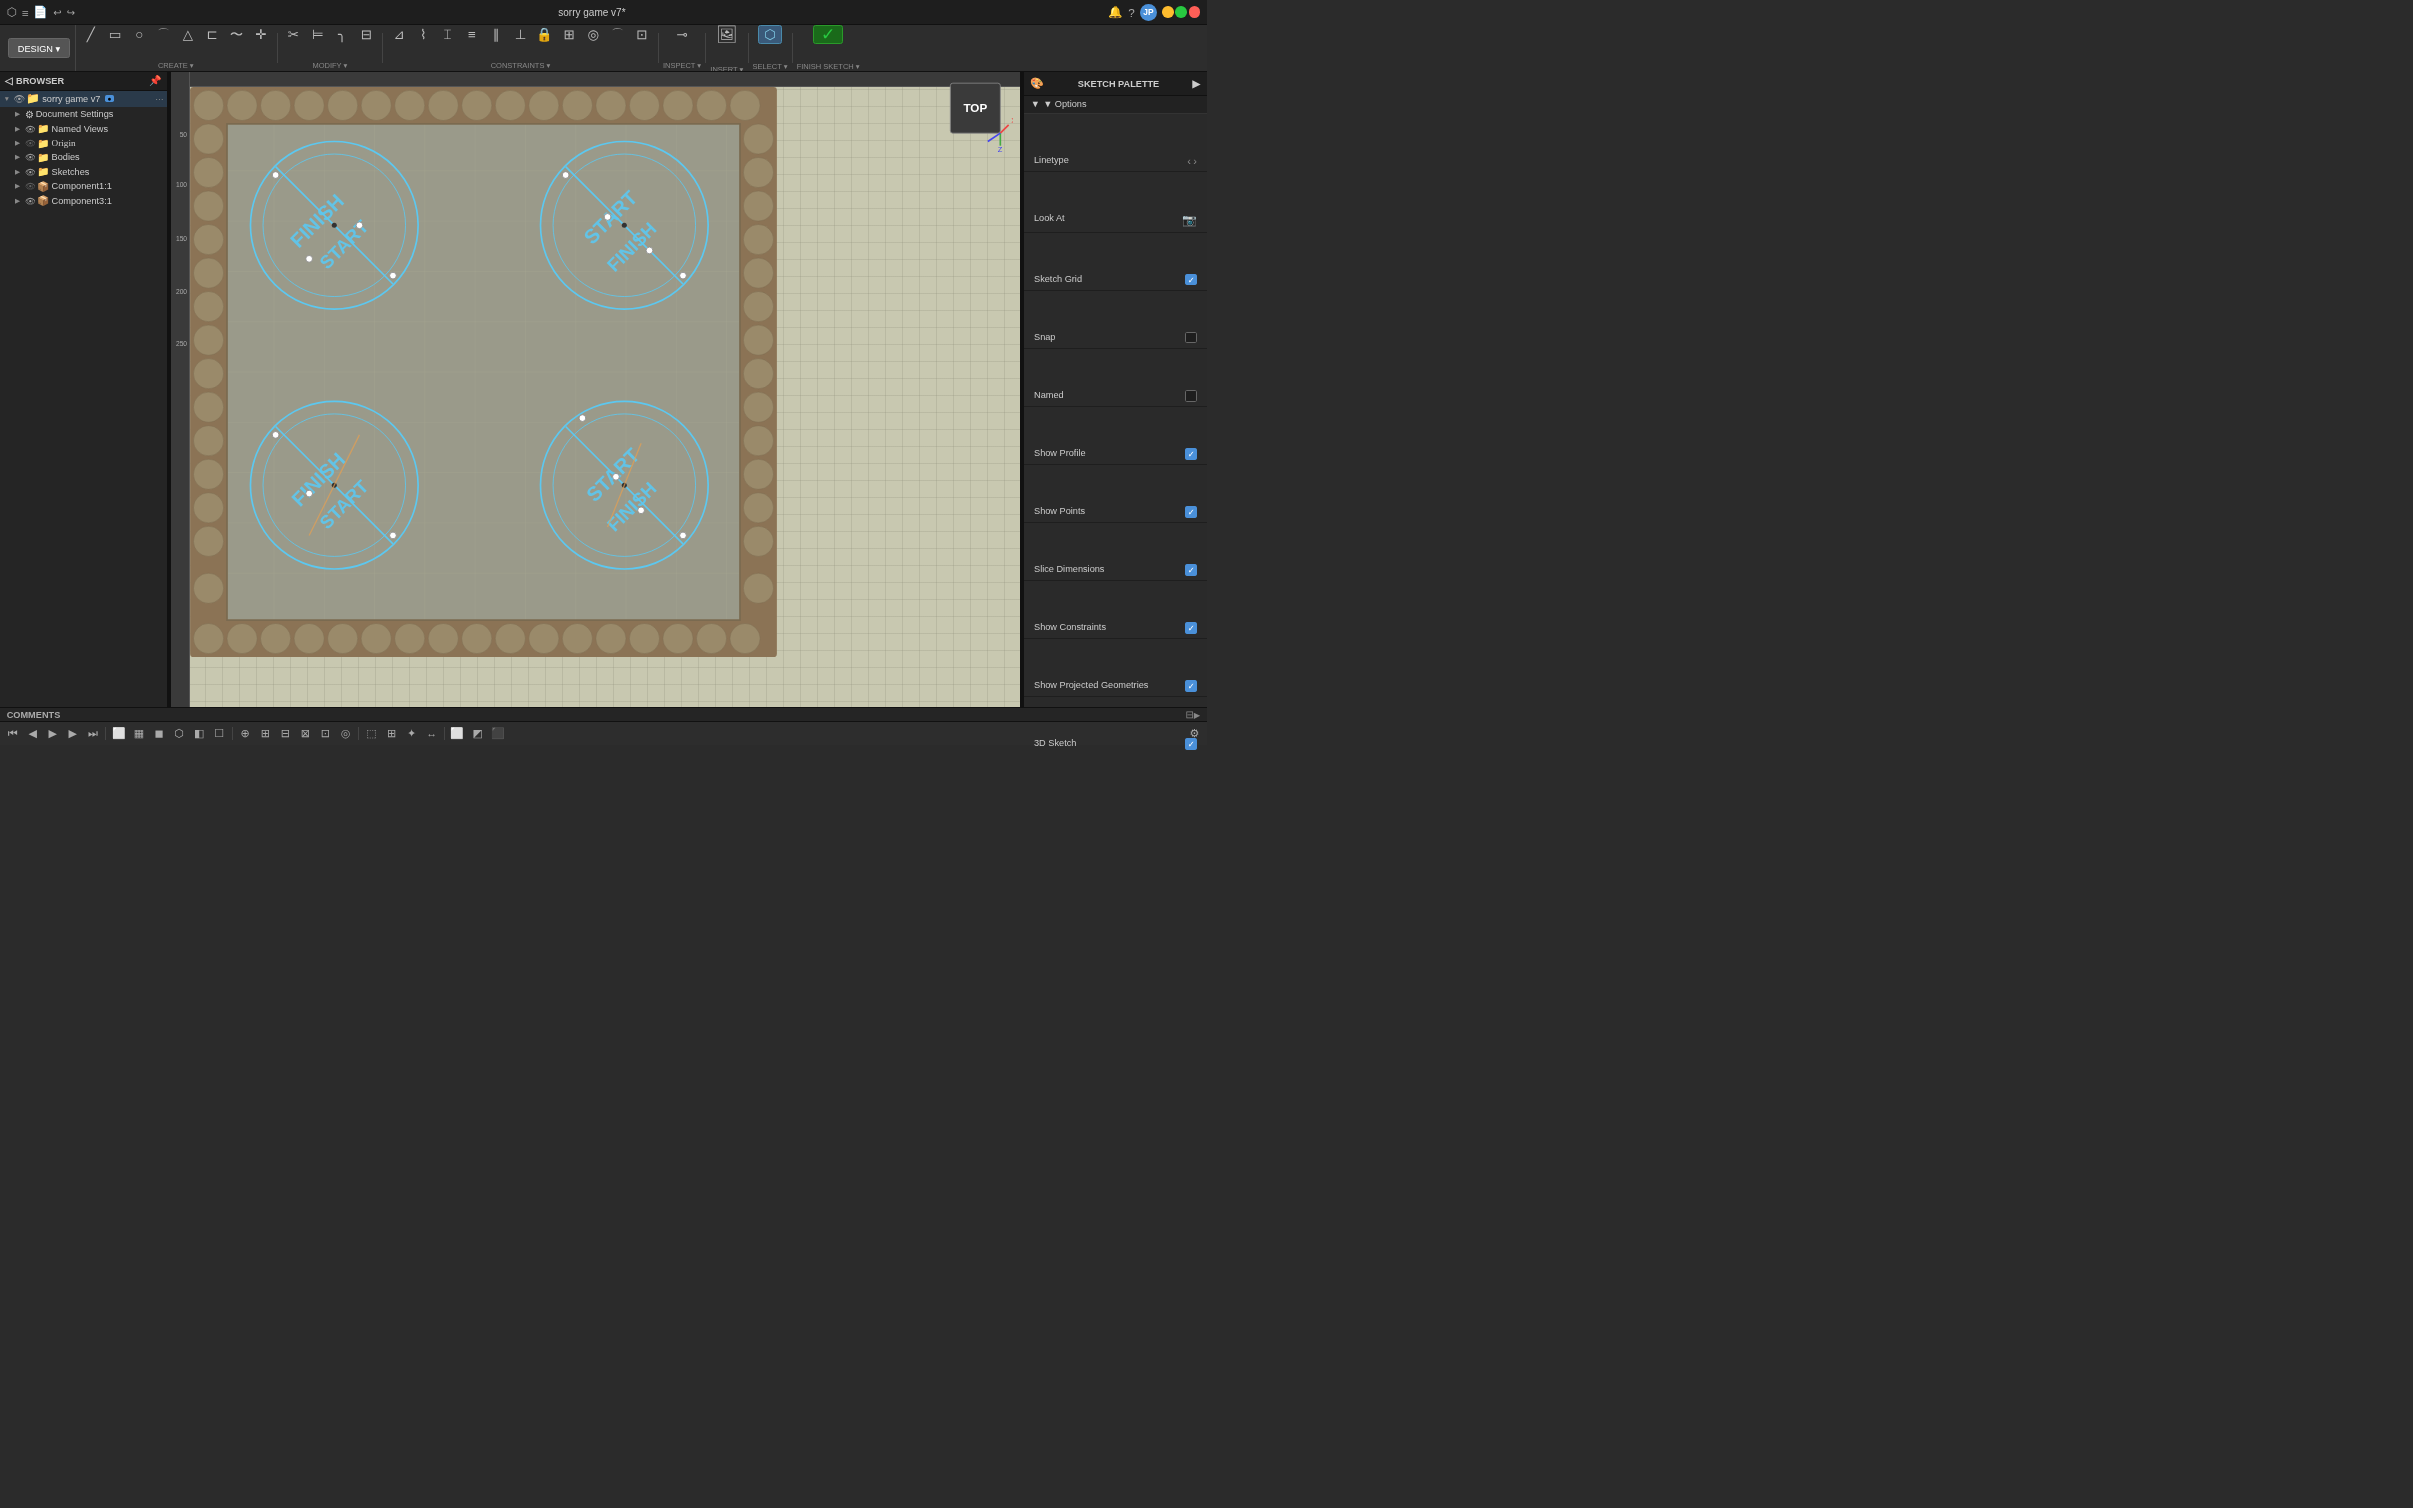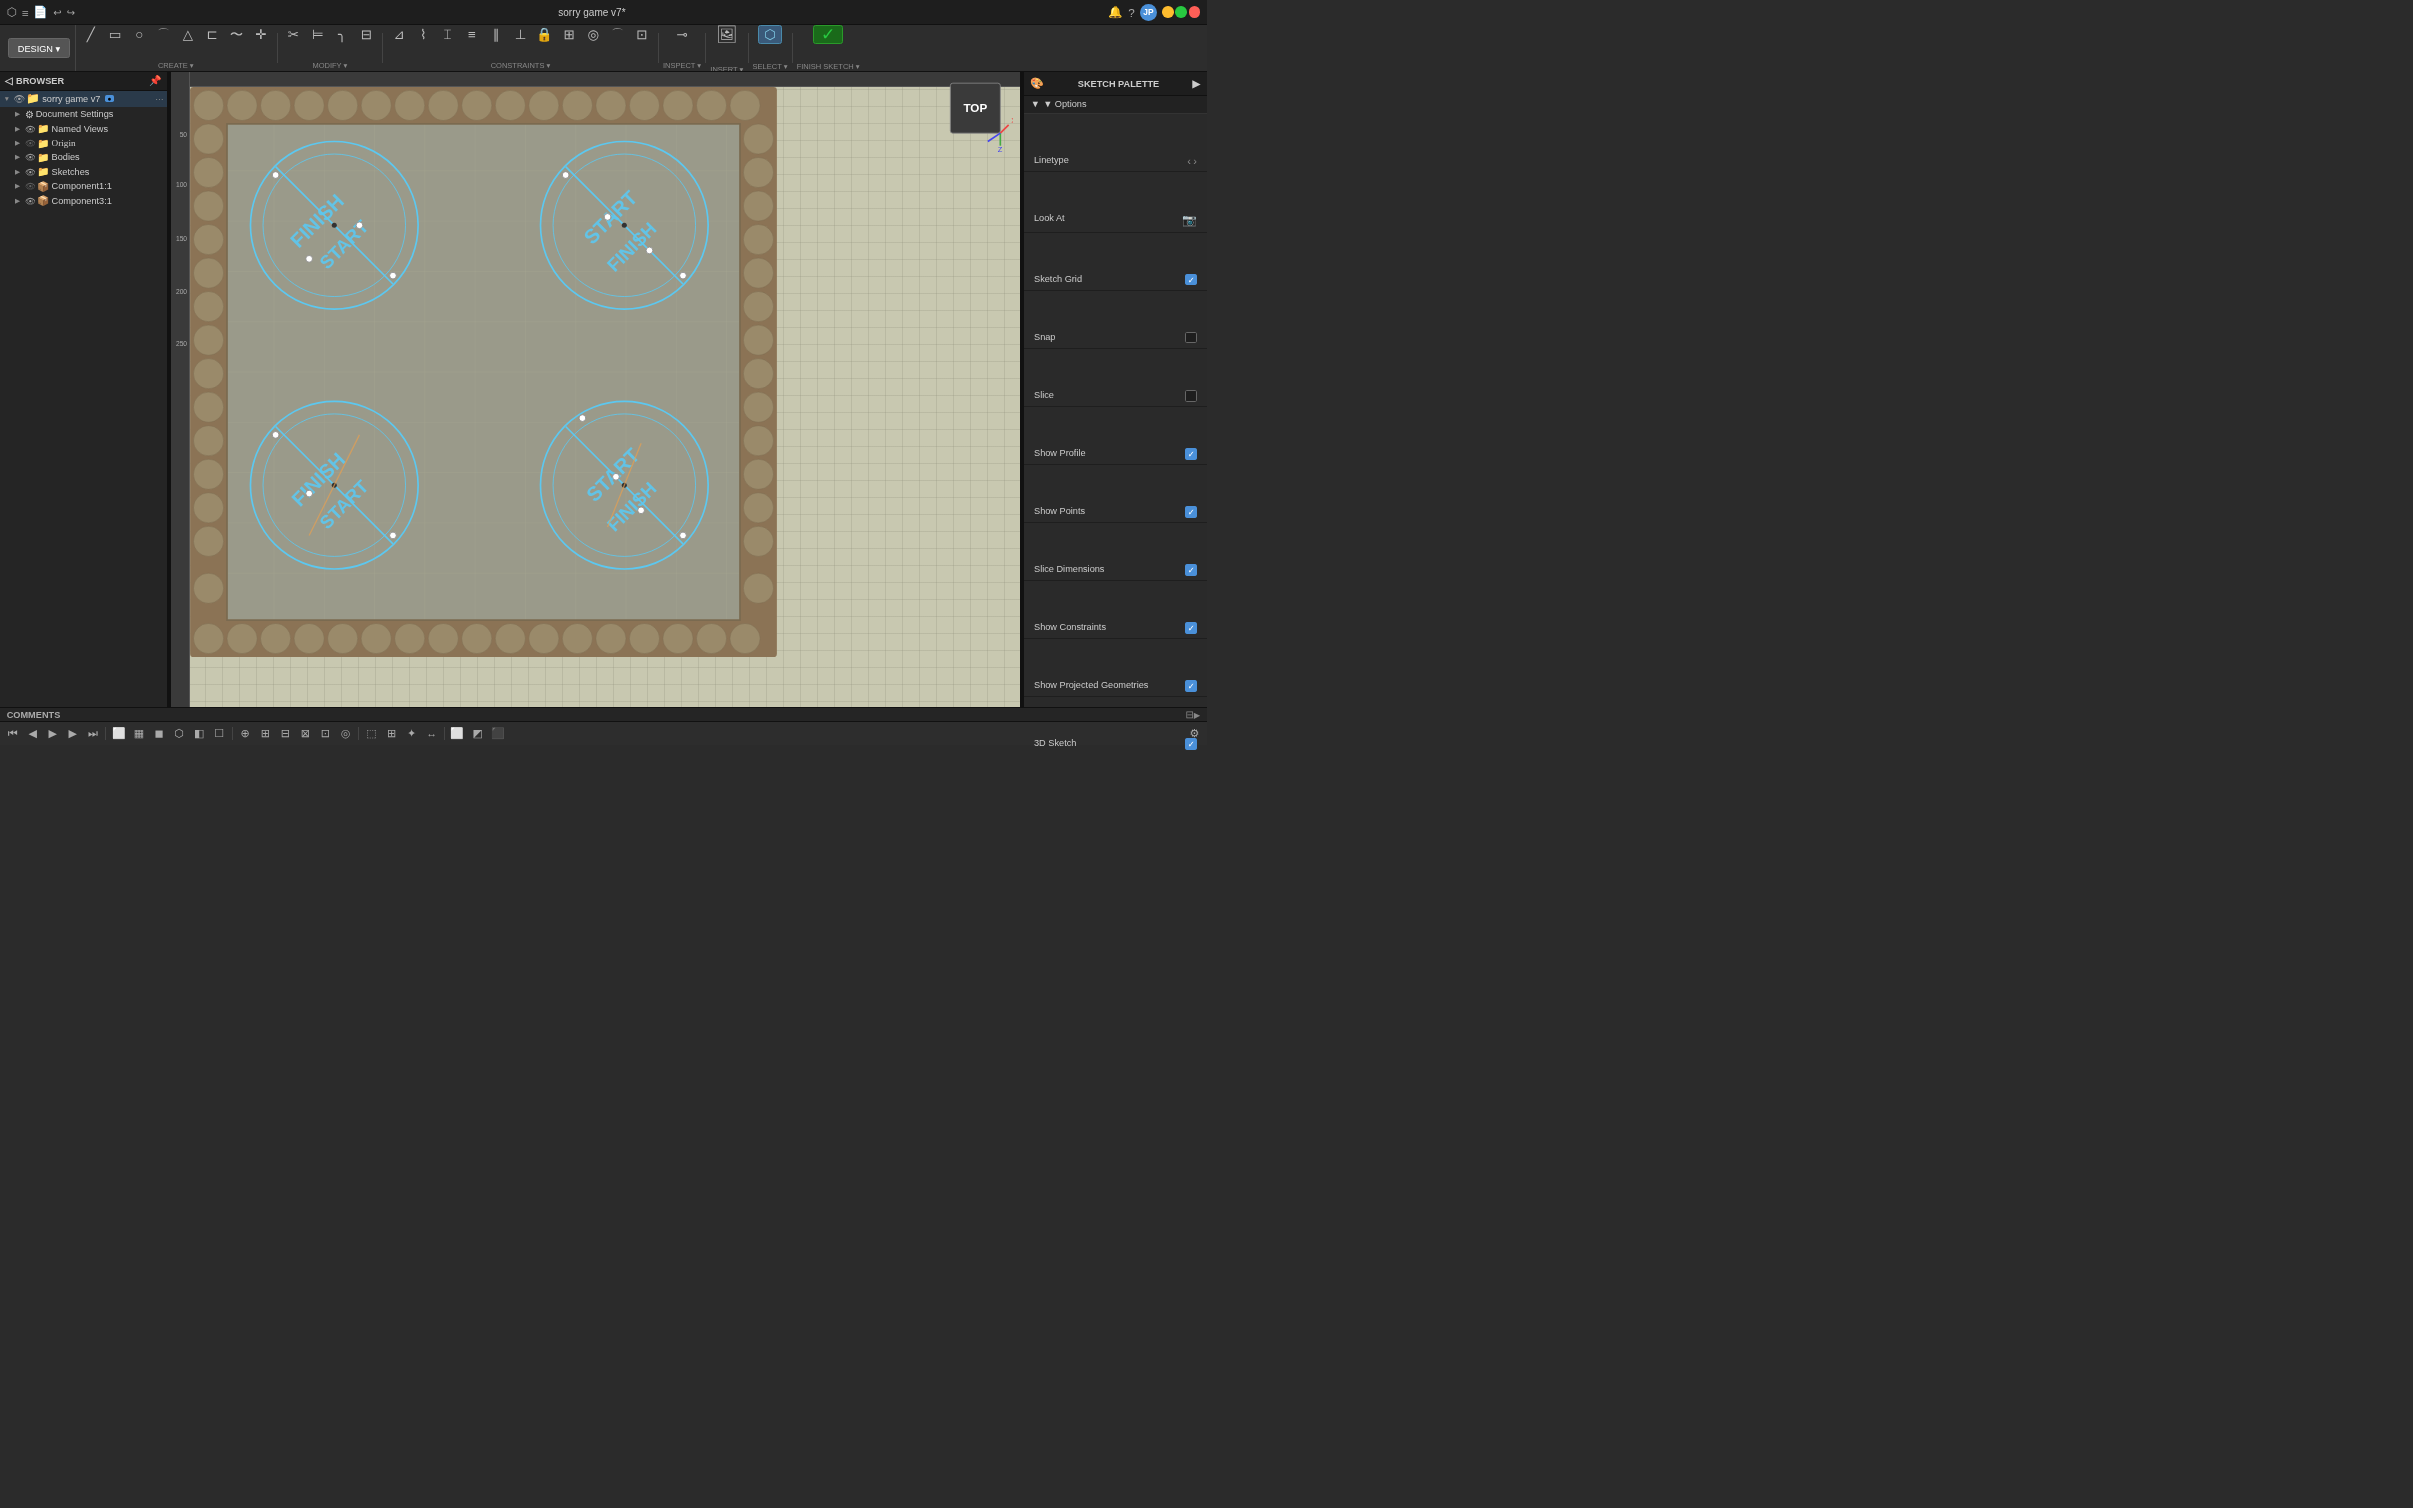--- a/index.html
+++ b/index.html
@@ -616,21 +616,21 @@
       <span class="sp-label">Sketch Grid</span>
       <div class="sp-checkbox checked"></div>
     </div>
 
     <div class="sp-row">
       <span class="sp-label">Snap</span>
       <div class="sp-checkbox"></div>
     </div>
 
     <div class="sp-row">
-      <span class="sp-label">Slice</span>
+      <span class="sp-label">Named</span>
       <div class="sp-checkbox"></div>
     </div>
 
     <div class="sp-row">
       <span class="sp-label">Show Profile</span>
       <div class="sp-checkbox checked"></div>
     </div>
 
     <div class="sp-row">
       <span class="sp-label">Show Points</span>

